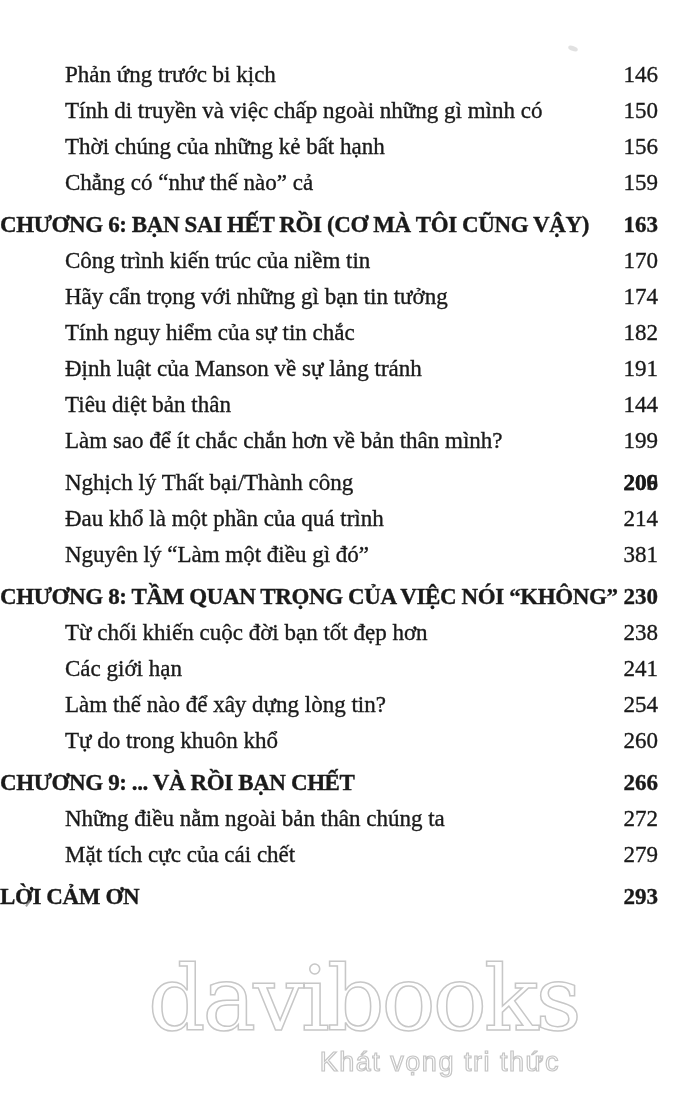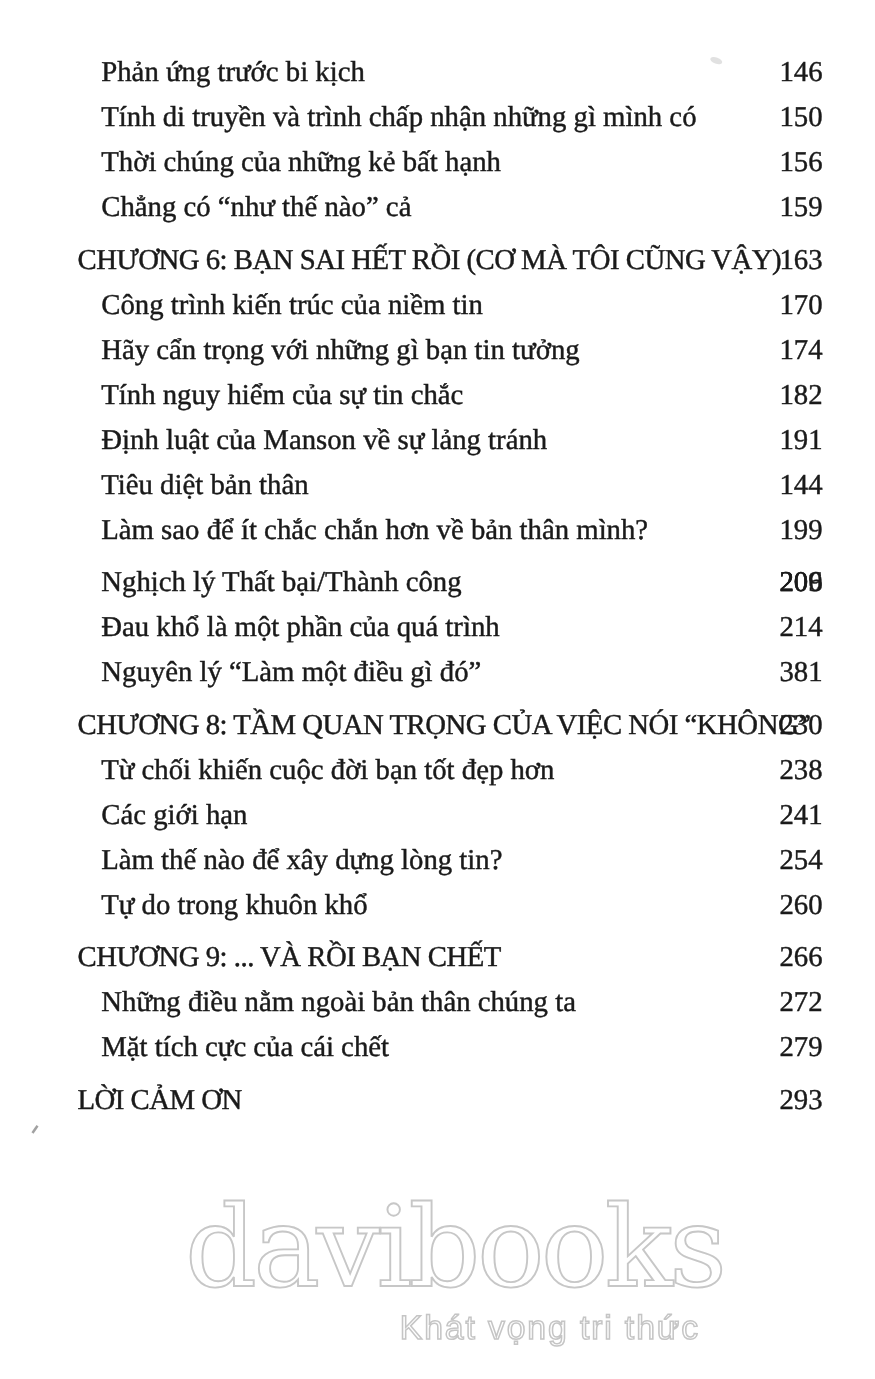--- a/index.html
+++ b/index.html
@@ -12,37 +12,36 @@
     font-family: "Liberation Serif", serif;
     color: #1a1a1a;
   }
   .page {
     position: absolute;
     inset: 0;
     background: #ffffff;
   }
   .toc {
     position: absolute;
-    top: 40px;
+    top: 57px;
     left: 0;
     right: 42px;
-    margin-left: 16px;
     -webkit-text-stroke: 0.35px #1a1a1a;
   }
   .toc-row {
     position: relative;
     line-height: 36px;
     white-space: nowrap;
     font-size: 23px;
   }
   .toc-row.sub { padding-left: 65px; }
   .toc-row.chapter {
-    padding-left: 46px;
     margin-top: 6px;
     letter-spacing: -0.4px;
+    font-weight: bold;
   }
   .toc-label { display: inline-block; }
   .toc-page {
     position: absolute;
     right: 0;
     top: 0;
     letter-spacing: 0;
   }
   
   .watermark {
@@ -96,21 +95,21 @@
     transform: rotate(35deg);
   }
 </style>
 </head>
 <body>
 
 <div class="page">
 
   <div class="toc">
       <div class="toc-row sub"><span class="toc-label">Phản ứng trước bi kịch</span><span class="toc-page">146</span></div>
-      <div class="toc-row sub"><span class="toc-label">Tính di truyền và trình chấp nhận những gì mình có</span><span class="toc-page">150</span></div>
+      <div class="toc-row sub"><span class="toc-label">Tính di truyền và việc chấp ngoài những gì mình có</span><span class="toc-page">150</span></div>
       <div class="toc-row sub"><span class="toc-label">Thời chúng của những kẻ bất hạnh</span><span class="toc-page">156</span></div>
       <div class="toc-row sub"><span class="toc-label">Chẳng có “như thế nào” cả</span><span class="toc-page">159</span></div>
       <div class="toc-row chapter"><span class="toc-label">CHƯƠNG 6: BẠN SAI HẾT RỒI (CƠ MÀ TÔI CŨNG VẬY)</span><span class="toc-page">163</span></div>
       <div class="toc-row sub"><span class="toc-label">Công trình kiến trúc của niềm tin</span><span class="toc-page">170</span></div>
       <div class="toc-row sub"><span class="toc-label">Hãy cẩn trọng với những gì bạn tin tưởng</span><span class="toc-page">174</span></div>
       <div class="toc-row sub"><span class="toc-label">Tính nguy hiểm của sự tin chắc</span><span class="toc-page">182</span></div>
       <div class="toc-row sub"><span class="toc-label">Định luật của Manson về sự lảng tránh</span><span class="toc-page">191</span></div>
       <div class="toc-row sub"><span class="toc-label">Tiêu diệt bản thân</span><span class="toc-page">144</span></div>
       <div class="toc-row sub"><span class="toc-label">Làm sao để ít chắc chắn hơn về bản thân mình?</span><span class="toc-page">199</span></div>
       <div class="toc-row chapter"><span class="toc-page">206</span></div>

